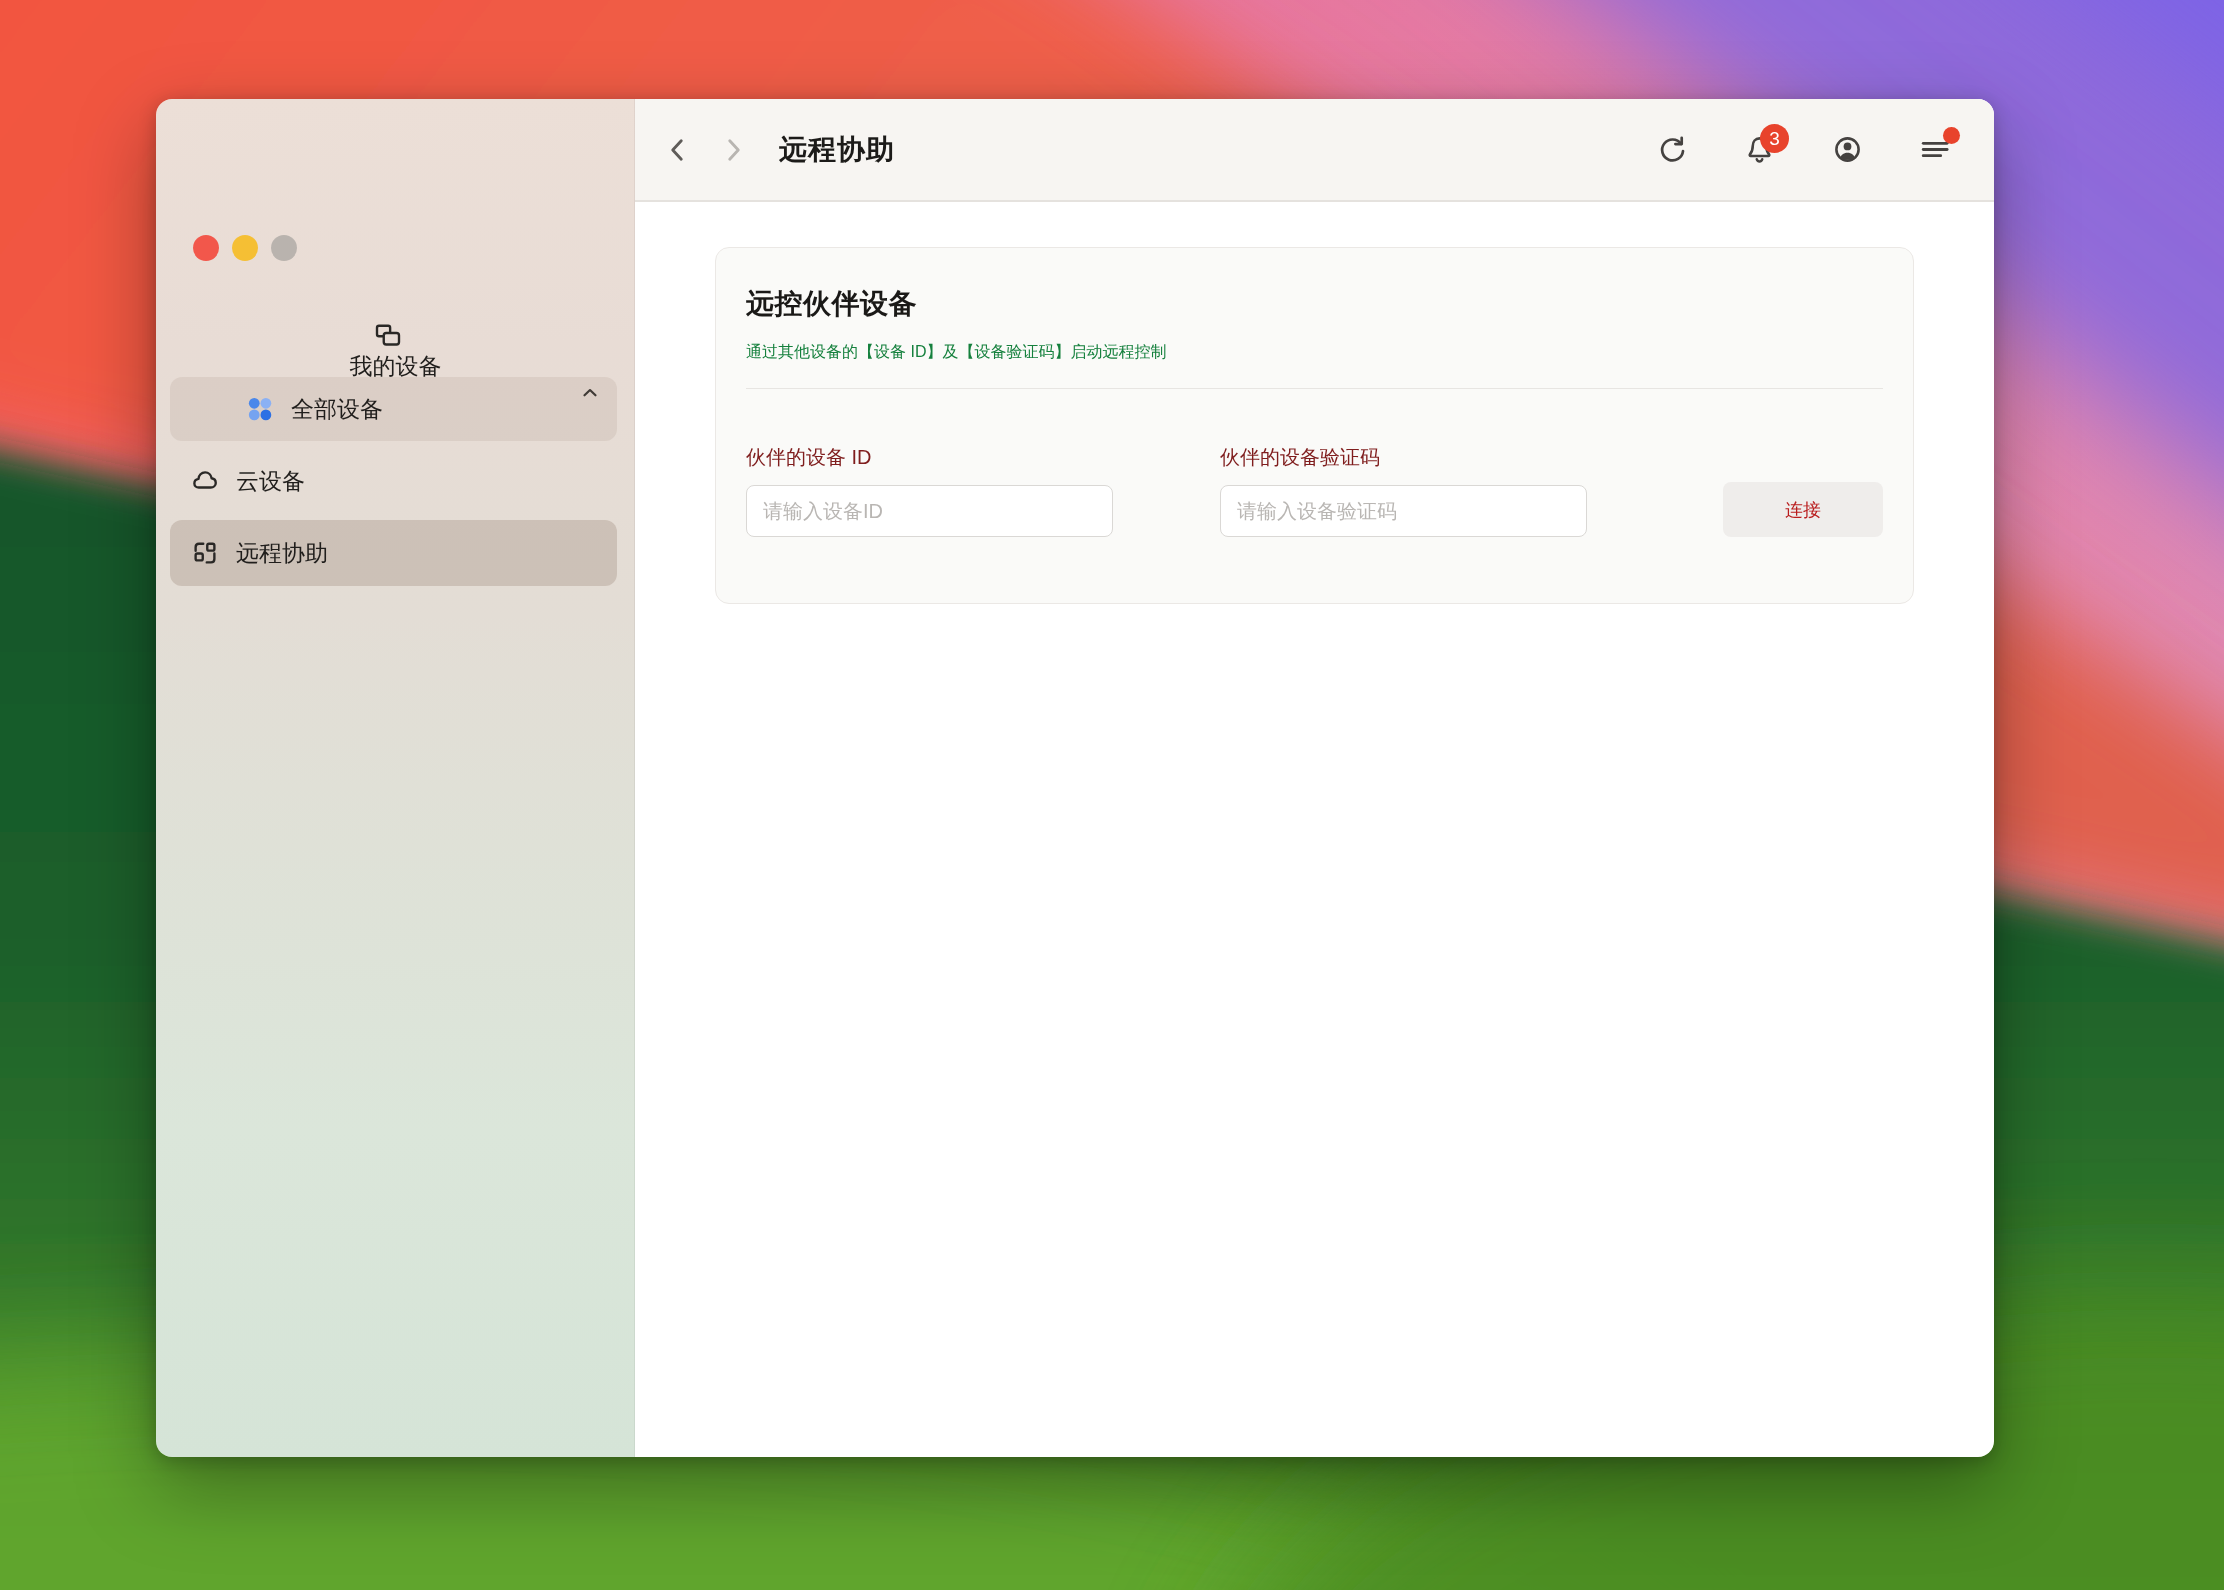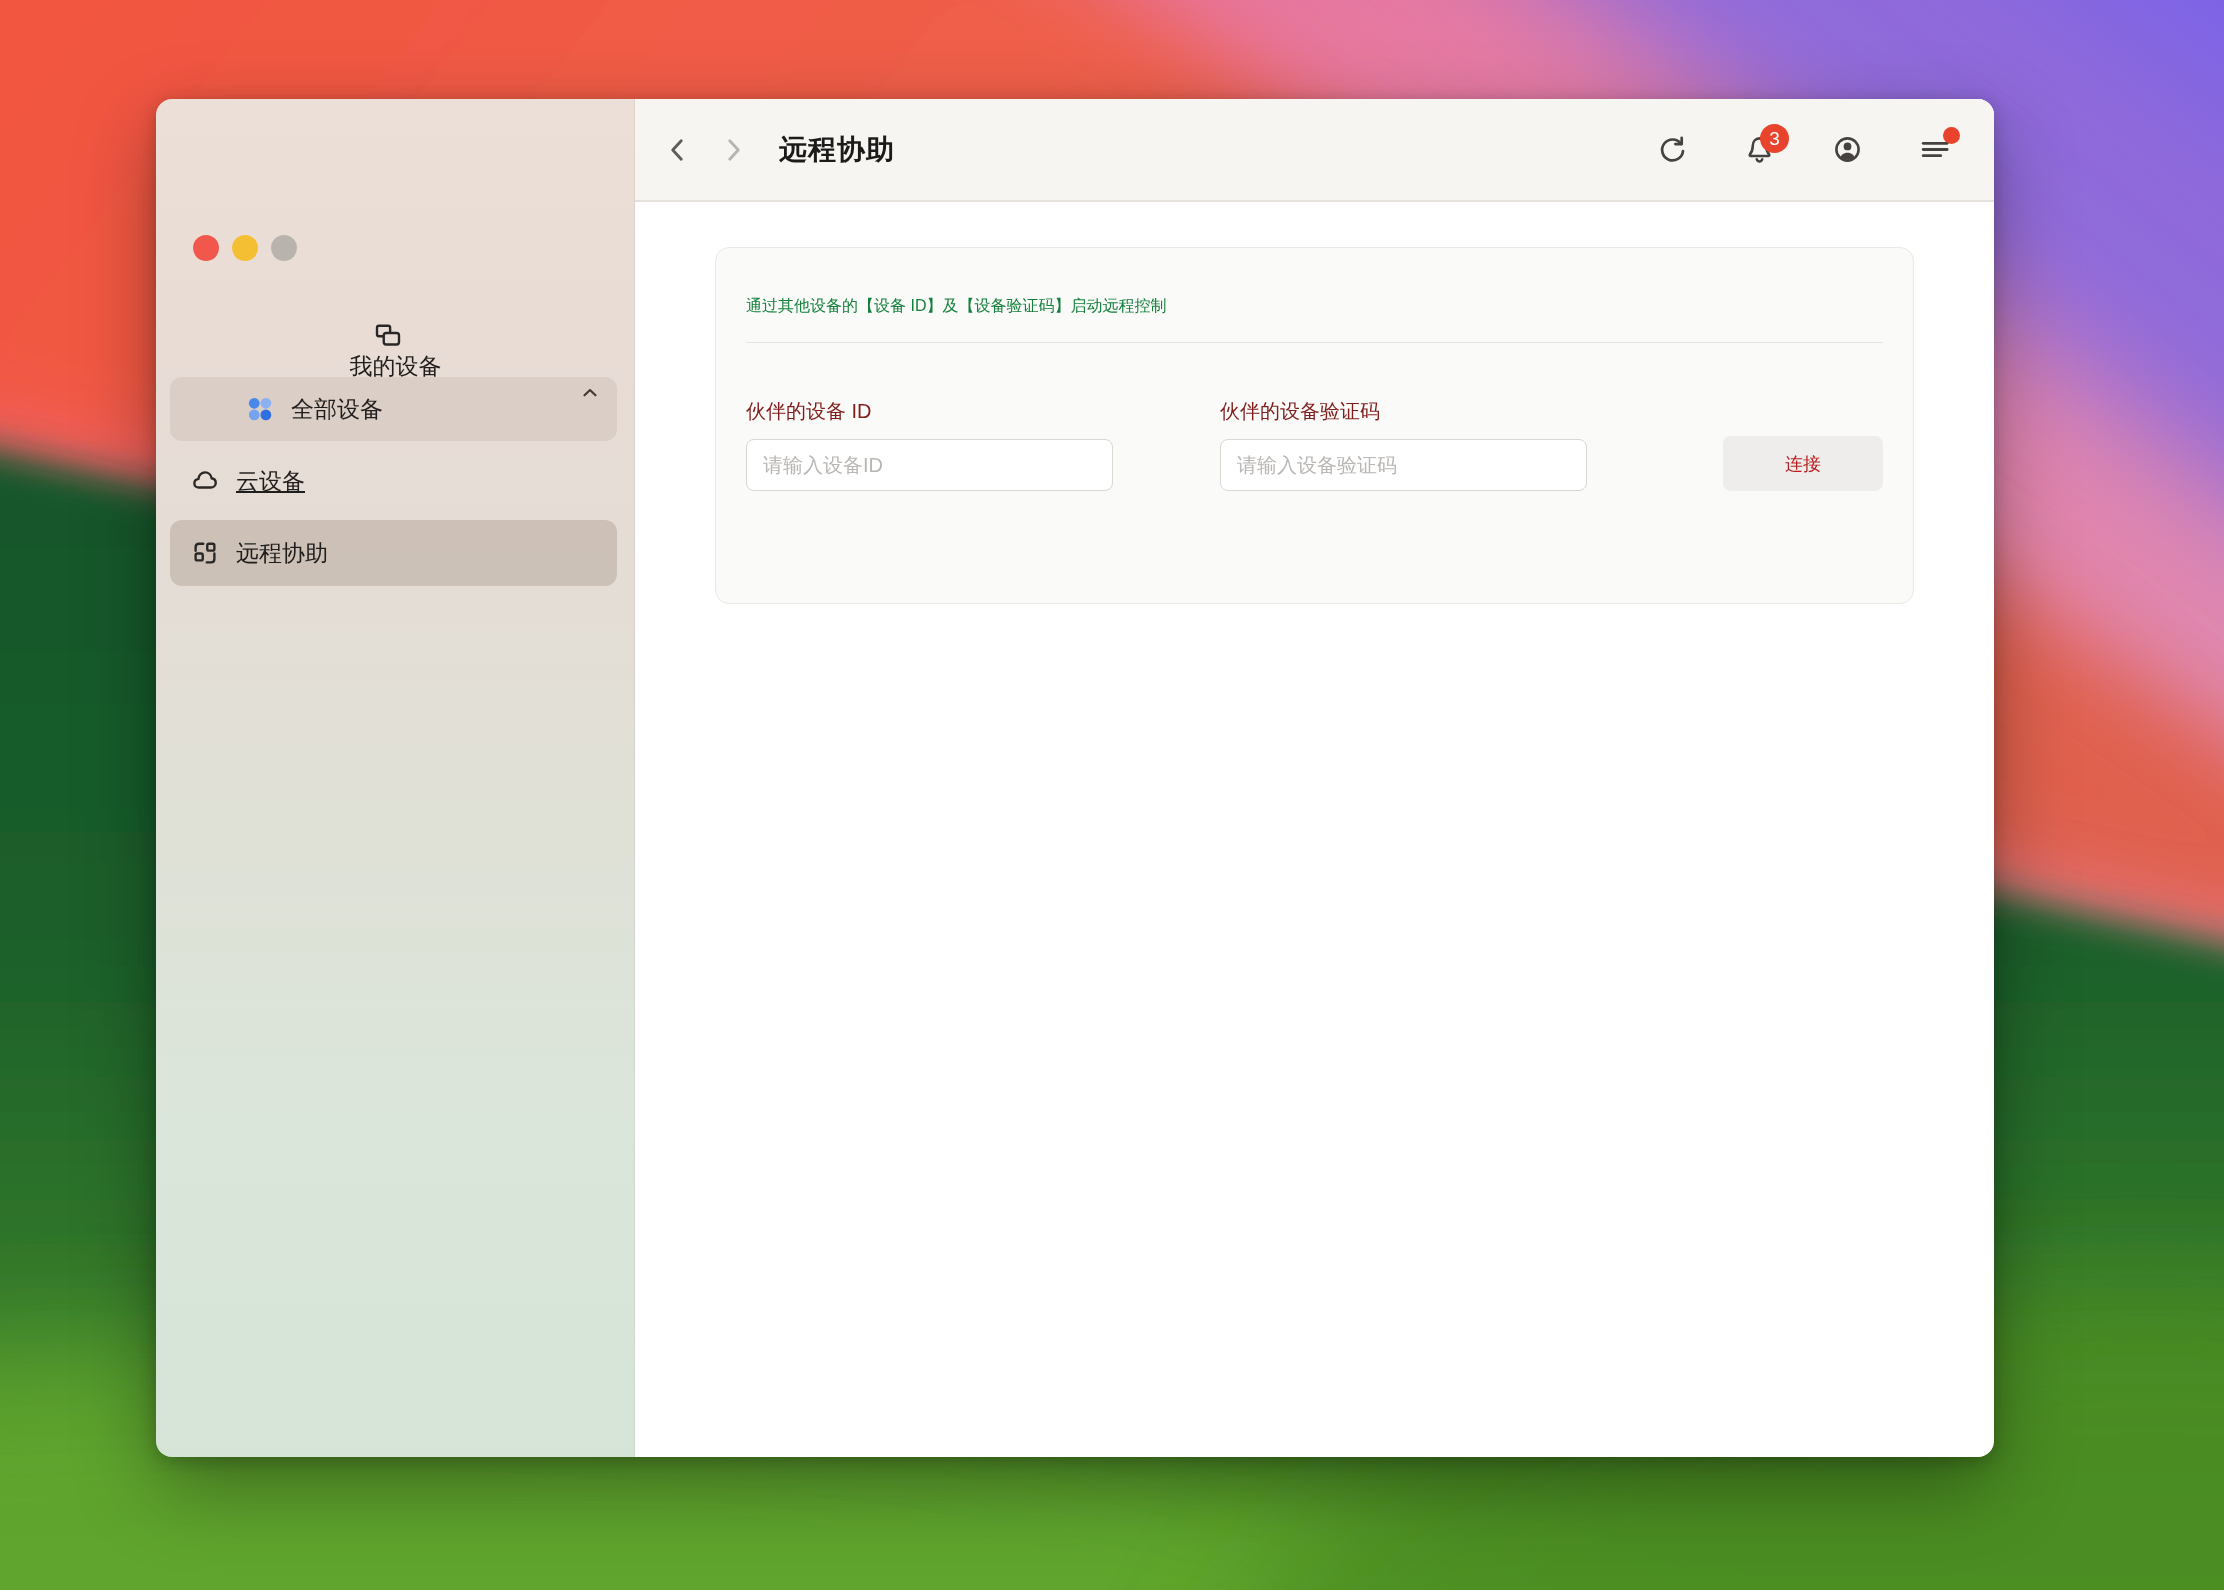--- a/index.html
+++ b/index.html
@@ -22,21 +22,21 @@
   .light.yellow{background:#f5bf34;}
   .light.gray{background:#b9b3ae;}
   .side-nav{position:absolute;top:222px;left:14px;right:17px;display:flex;flex-direction:column;}
   .nav-row{display:flex;align-items:center;border-radius:12px;font-size:23px;color:#201e1c;
     padding:0 20px;cursor:default;}
   .nav-row .icon{width:30px;height:30px;margin-right:16px;display:flex;align-items:center;justify-content:center;color:#2a2826;}
   .nav-row .icon svg{width:100%;height:100%;}
   .row-header{height:42px;margin-bottom:14px;padding-right:16px;flex-direction:column;}
   .row-header .chevron{margin-left:auto;margin-right:0;width:22px;height:22px;color:#3a3835;}
   .row-child{height:64px;margin-bottom:8px;padding-left:75px;}
-  .row-plain{height:64px;margin-bottom:7px;text-decoration:underline;}
+  .row-plain{height:64px;margin-bottom:7px;}
   .row-active{height:66px;}
   .bg-selected{background:rgba(120,90,70,0.10);}
   .bg-active{background:rgba(120,90,70,0.21);}
   .nav-label{white-space:nowrap;}
 
   
   .main{flex:1;display:flex;flex-direction:column;background:#fff;min-width:0;}
   .topbar{height:103px;flex:none;background:#f7f5f2;border-bottom:2px solid #e5e2de;
     display:flex;align-items:center;padding:0 43px 0 28px;box-sizing:border-box;}
   .nav-btn{width:30px;height:30px;margin-right:25px;display:flex;align-items:center;justify-content:center;color:#5f5c59;}
@@ -219,20 +219,21 @@
               <path d="M2.5 12 H21" stroke="currentColor" stroke-width="2.2" stroke-linecap="round"></path>
               <path d="M2.5 16.8 H16" stroke="currentColor" stroke-width="2.2" stroke-linecap="round"></path>
             </svg>
             <i class="alert-dot"></i>
           </span>
         </div>
       </header>
 
       <div class="content">
         <div class="card">
+          <h2 class="card-title">远控伙伴设备</h2>
           <p class="card-sub">通过其他设备的【设备 ID】及【设备验证码】启动远程控制</p>
           <div class="divider"></div>
 
           <div class="form-row">
             <div class="field">
               <label>伙伴的设备 ID</label>
               <input type="text" placeholder="请输入设备ID" style="">
             </div>
             <div class="field">
               <label>伙伴的设备验证码</label>

